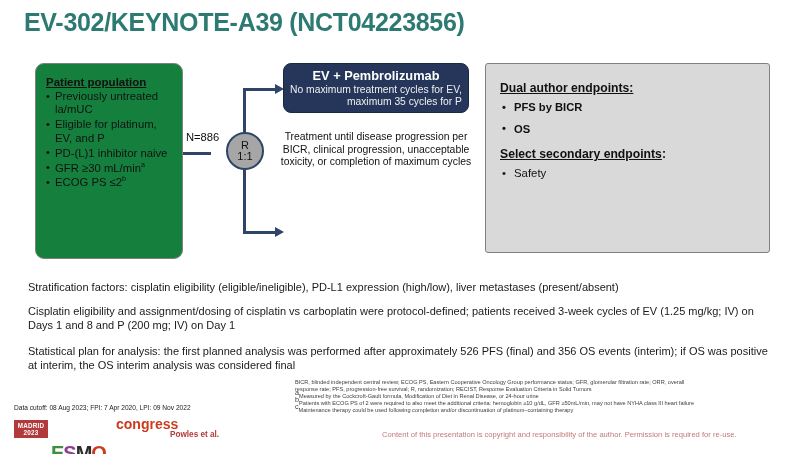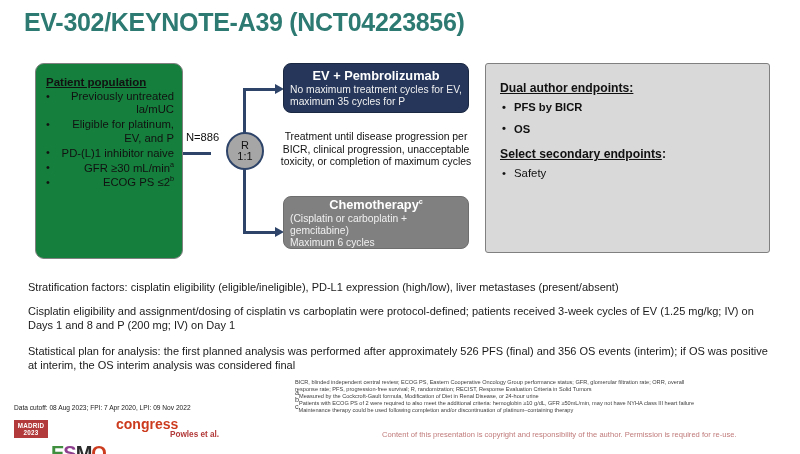--- a/index.html
+++ b/index.html
@@ -24,21 +24,21 @@
     background: #15803d; border: 1px solid #808080; border-radius: 9px;
     padding: 12px 8px 0 10px;
   }
   #pop-title {
     font-size: 11.5px; font-weight: bold; color: #111;
     text-decoration: underline; margin-bottom: 2px;
   }
   .pop-list { list-style: none; }
   .pop-list li {
     position: relative; font-size: 11.3px; color: #111;
-    line-height: 13.4px; padding-left: 9px; margin-top: 1.5px; text-align: right;
+    line-height: 13.4px; padding-left: 9px; margin-top: 1.5px;
   }
   .pop-list li::before {
     content: "•"; position: absolute; left: 0; top: -0.5px; font-size: 11px;
   }
   sup { font-size: 7.2px; vertical-align: super; line-height: 0; }
 
   
   #n-label {
     position: absolute; left: 186px; top: 131px;
     font-size: 11.2px; color: #111; white-space: nowrap;
@@ -59,21 +59,21 @@
   #r-circle {
     position: absolute; left: 226px; top: 132px; width: 38px; height: 38px;
     border-radius: 50%; background: #a6a6a6; border: 2px solid #2e4469;
     display: flex; flex-direction: column; align-items: center; justify-content: center;
     line-height: 11.5px;
   }
   #r-circle span { font-size: 11px; color: #111; }
 
   
   .arm-box {
-    position: absolute; border-radius: 8px; text-align: left;
+    position: absolute; border-radius: 8px; text-align: right;
     display: flex; flex-direction: column; align-items: center; justify-content: center;
     padding: 0 6px;
   }
   #arm-ev {
     left: 283px; top: 63px; width: 186px; height: 50px;
     background: #25365a; border: 1px solid #1b2842;
   }
   #arm-chemo {
     left: 283px; top: 196px; width: 186px; height: 53px;
     background: #808080; border: 1px solid #6e6e6e;
@@ -187,27 +187,20 @@
   <div class="arm-box" id="arm-ev">
     <div class="arm-title">EV + Pembrolizumab</div>
     <div class="arm-sub">
       <span>No maximum treatment cycles for EV,</span><br>
       <span>maximum 35 cycles for P</span>
     </div>
   </div>
 
   <div id="arm-note">Treatment until disease progression per BICR, clinical progression, unacceptable toxicity, or completion of maximum cycles</div>
 
-  <div class="arm-box" id="arm-chemo">
-    <div class="arm-title"><span>Chemotherapy</span><sup>c</sup></div>
-    <div class="arm-sub">
-      <span>(Cisplatin or carboplatin + gemcitabine)</span><br>
-      <span>Maximum 6 cycles</span>
-    </div>
-  </div>
 
   <div id="ep-box">
     <div class="ep-head"><u>Dual author endpoints:</u></div>
     <ul class="ep-list bold">
       <li>PFS by BICR</li>
       <li>OS</li>
     </ul>
     <div class="ep-head"><u>Select secondary endpoints</u><span>:</span></div>
     <ul class="ep-list">
       <li>Safety</li>

